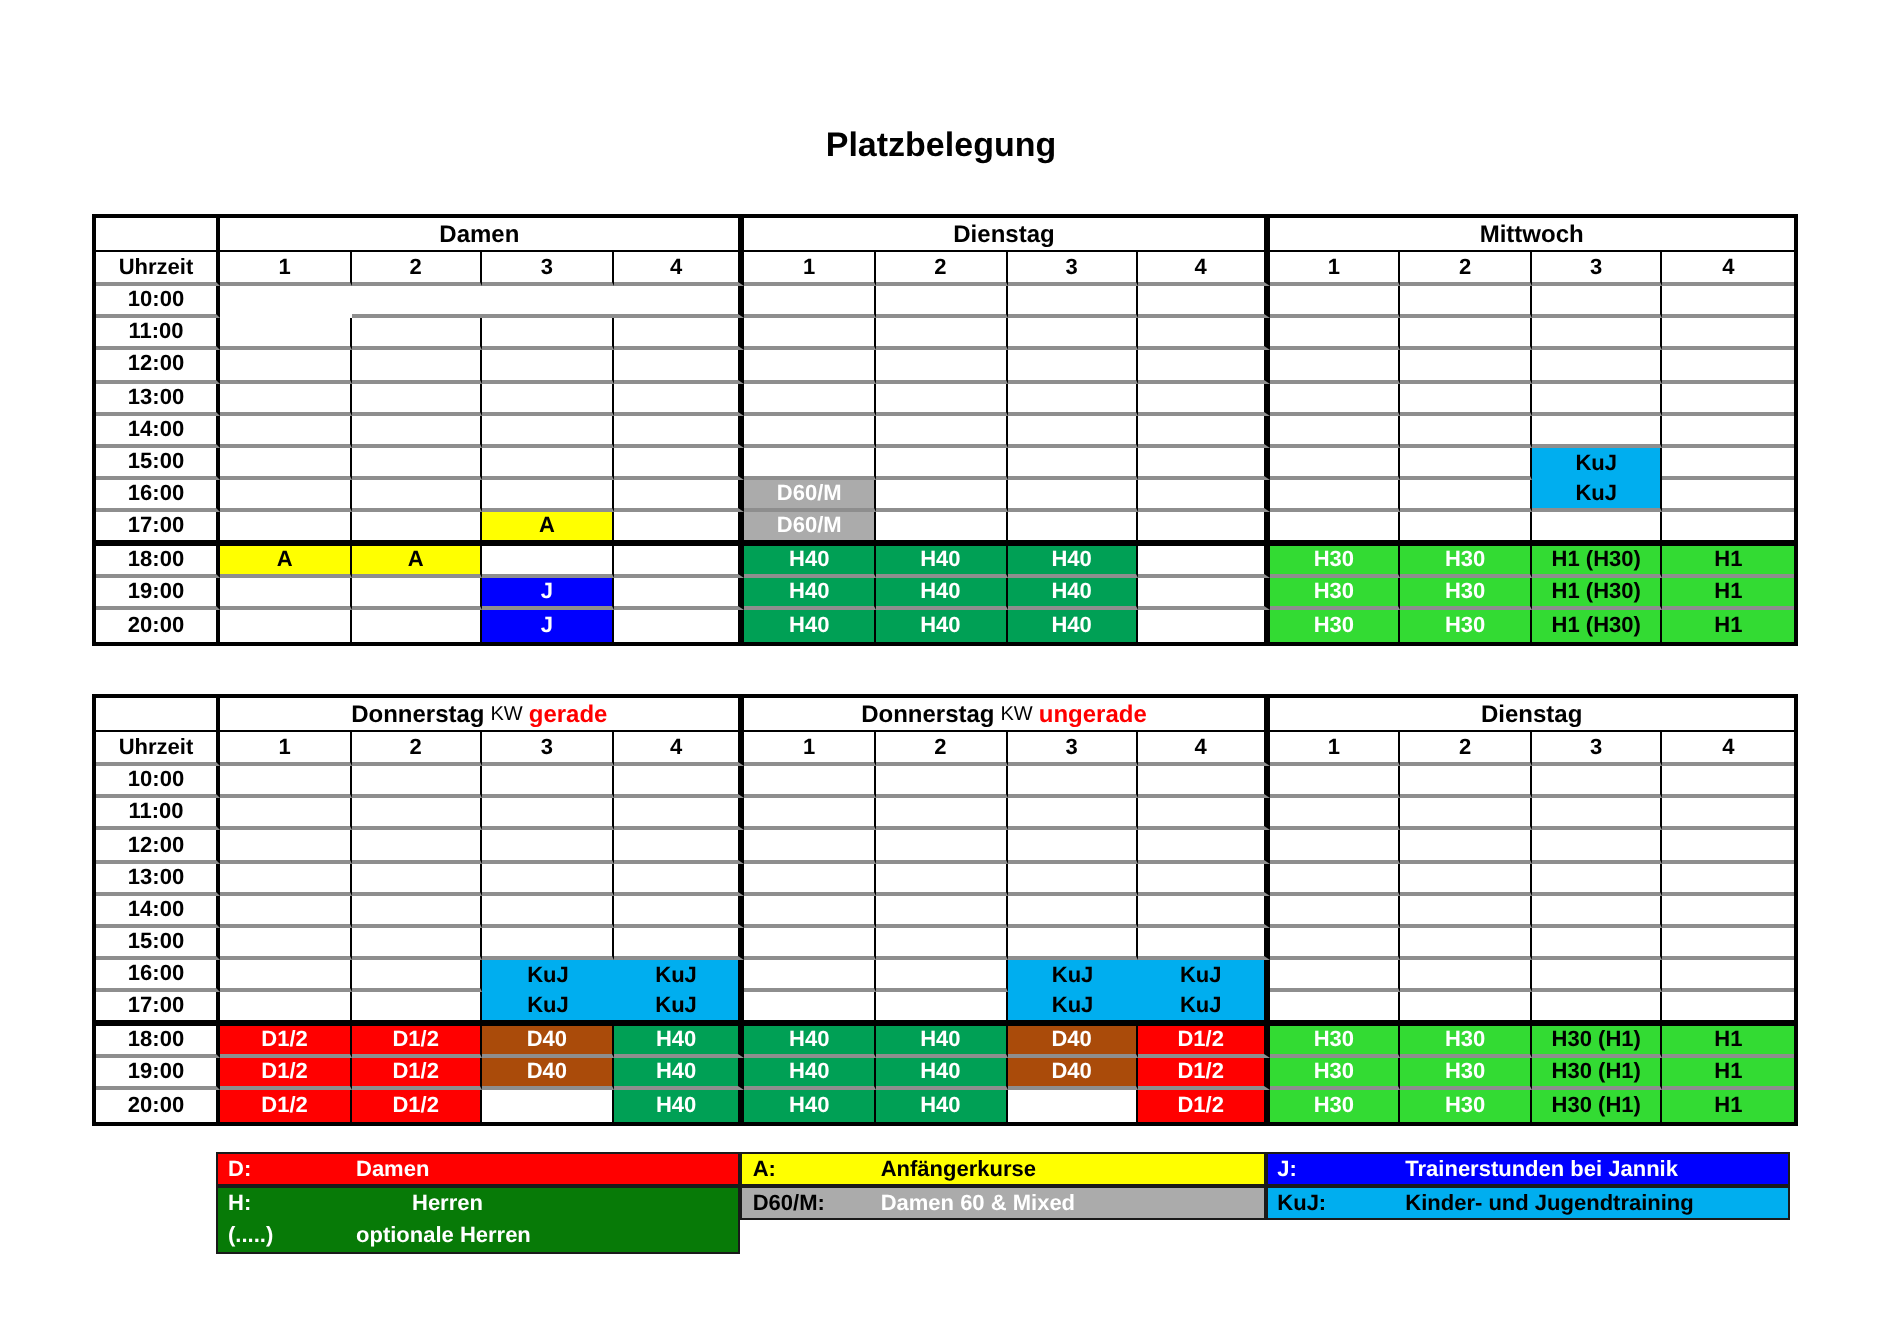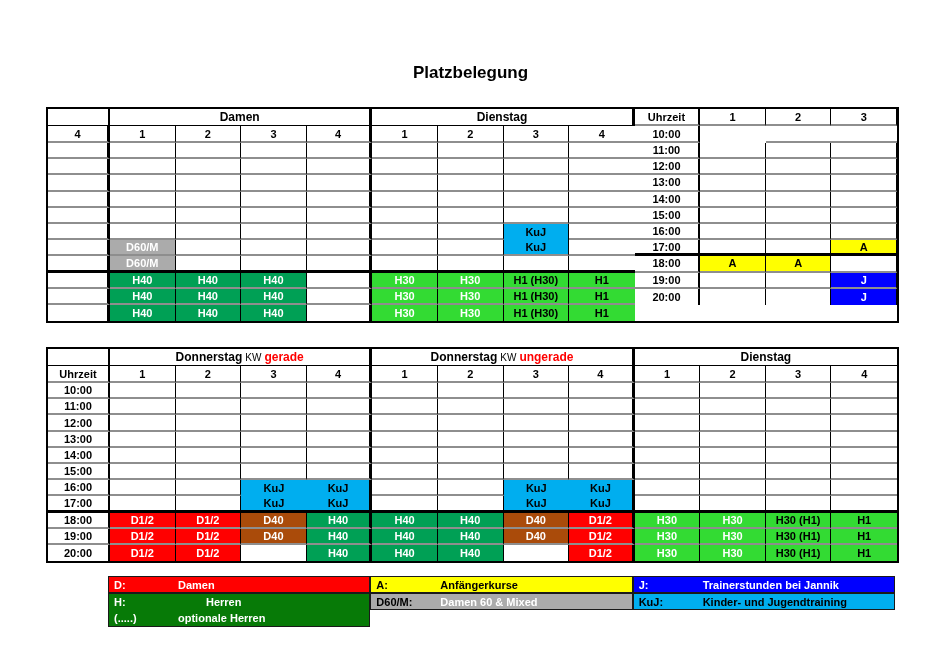--- a/index.html
+++ b/index.html
@@ -45,20 +45,23 @@
 
 <div>
   <div class="title">Platzbelegung</div>
   <div class="schedule" id="table-top">
       <div class="cell" style="border-right: 2px solid rgb(0, 0, 0); border-bottom: 1px solid rgb(0, 0, 0);"></div>
       <div class="cell" style="grid-column: span 4; border-right: 3px solid rgb(0, 0, 0); border-bottom: 1px solid rgb(0, 0, 0);">
         <span class="hp-day">Damen</span>
       </div>
       <div class="cell" style="grid-column: span 4; border-right: 3px solid rgb(0, 0, 0); border-bottom: 1px solid rgb(0, 0, 0);">
         <span class="hp-day">Dienstag</span>
+      </div>
+      <div class="cell" style="grid-column: span 4; border-bottom: 1px solid rgb(0, 0, 0);">
+        <span class="hp-day">Mittwoch</span>
       </div>
       <div class="cell" style="border-right: 2px solid rgb(0, 0, 0); border-bottom: 2px solid rgb(142, 142, 142);">Uhrzeit</div>
       <div class="cell" style="border-right: 1px solid rgb(0, 0, 0); border-bottom: 2px solid rgb(142, 142, 142);">1</div>
       <div class="cell" style="border-right: 1px solid rgb(0, 0, 0); border-bottom: 2px solid rgb(142, 142, 142);">2</div>
       <div class="cell" style="border-right: 1px solid rgb(0, 0, 0); border-bottom: 2px solid rgb(142, 142, 142);">3</div>
       <div class="cell" style="border-right: 3px solid rgb(0, 0, 0); border-bottom: 2px solid rgb(142, 142, 142);">4</div>
       <div class="cell" style="border-right: 1px solid rgb(0, 0, 0); border-bottom: 2px solid rgb(142, 142, 142);">1</div>
       <div class="cell" style="border-right: 1px solid rgb(0, 0, 0); border-bottom: 2px solid rgb(142, 142, 142);">2</div>
       <div class="cell" style="border-right: 1px solid rgb(0, 0, 0); border-bottom: 2px solid rgb(142, 142, 142);">3</div>
       <div class="cell" style="border-right: 3px solid rgb(0, 0, 0); border-bottom: 2px solid rgb(142, 142, 142);">4</div>

